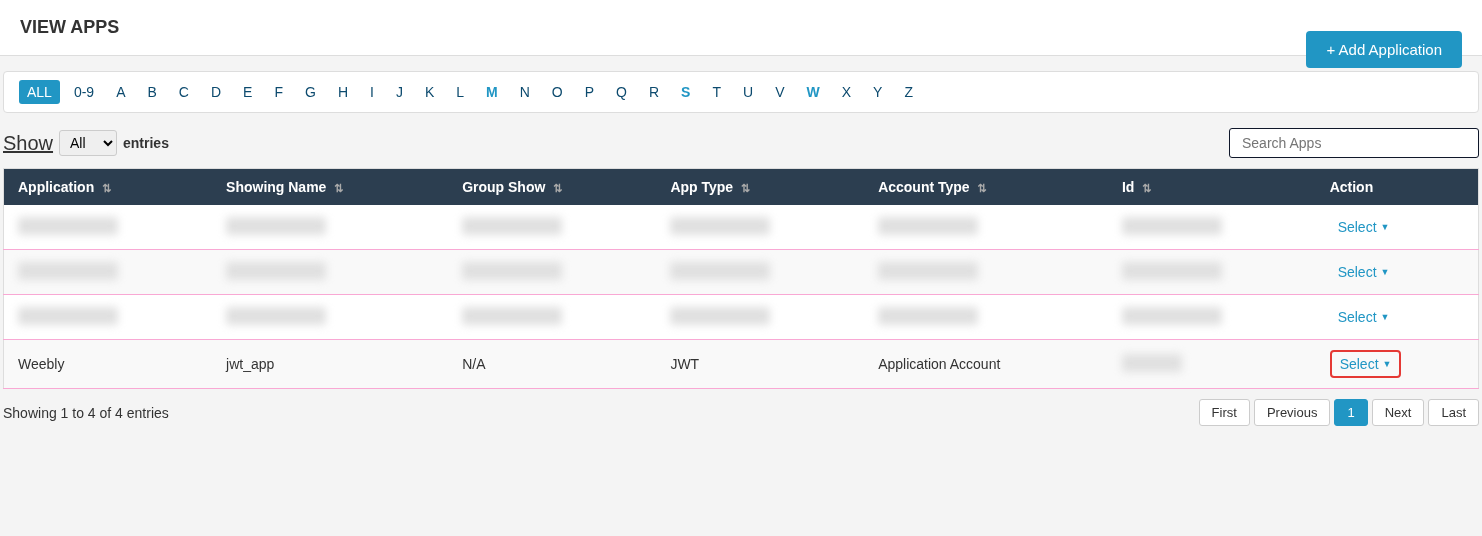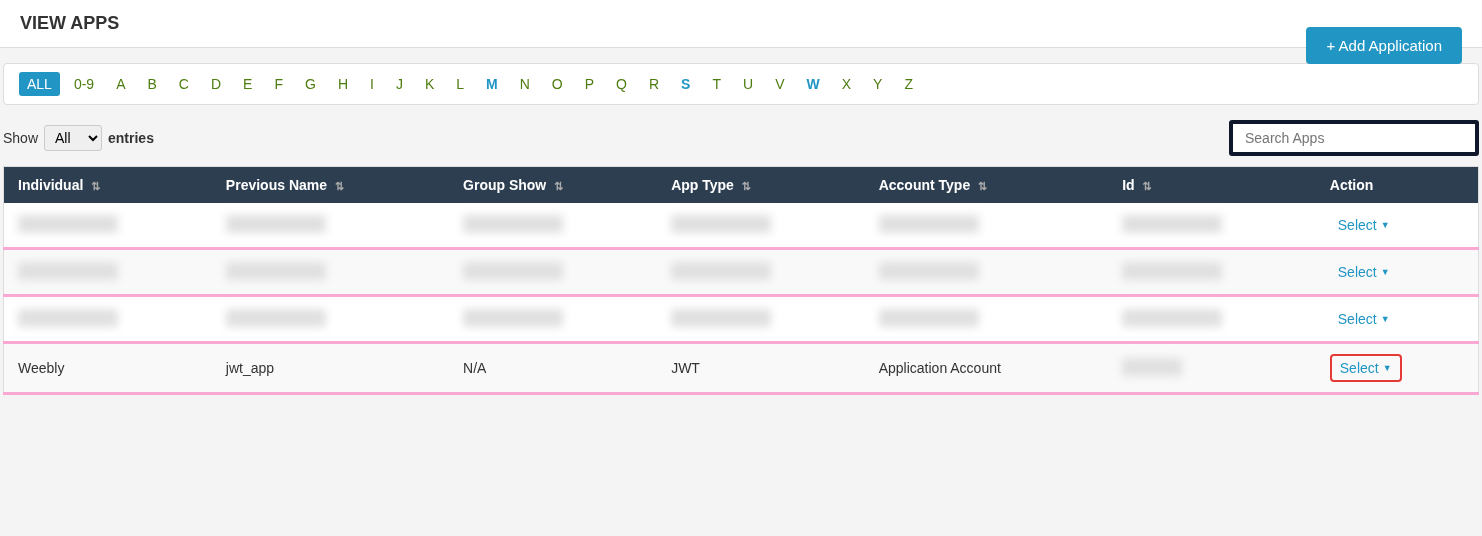--- a/index.html
+++ b/index.html
@@ -5,21 +5,21 @@
     * { box-sizing: border-box; margin: 0; padding: 0; font-family: Arial, sans-serif; }
     body { background: #f4f4f4; font-size: 14px; color: #333; }
 
     .header-bar {
       background: #fff;
       border-bottom: 1px solid #ddd;
       padding: 10px 20px;
       display: flex;
       align-items: center;
       justify-content: space-between;
-      height: 48px;
+      height: 56px;
     }
     .header-title {
       font-size: 18px;
       font-weight: bold;
       color: #333;
     }
     .add-app-btn {
       background: #2196c4;
       color: #fff;
       border: none;
@@ -47,21 +47,21 @@
       align-items: center;
       flex-wrap: wrap;
       margin-bottom: 15px;
     }
     .alpha-btn {
       padding: 4px 8px;
       border: none;
       background: none;
       cursor: pointer;
       font-size: 14px;
-      color: #4d7c0f;
+      color: #0c4a6e;
       border-radius: 3px;
     }
     .alpha-btn.active {
       background: #2196c4;
       color: #fff;
       border-radius: 3px;
     }
     .alpha-btn.bold-letter {
       font-weight: bold;
       color: #2196c4;
@@ -71,31 +71,31 @@
       display: flex;
       align-items: center;
       justify-content: space-between;
       margin-bottom: 10px;
     }
     .show-entries {
       display: flex;
       align-items: center;
       gap: 6px;
     }
-    .show-entries label { font-size: 14px; }
+    .show-entries label { font-size: 20px; text-decoration: underline; }
     .show-entries select {
       border: 1px solid #ccc;
       border-radius: 3px;
       padding: 3px 6px;
       font-size: 14px;
     }
     .entries-text { font-size: 14px; font-weight: bold; }
 
     .search-input {
-      border: 4px solid #0f172a;
+      border: 1px solid #0f172a;
       border-radius: 3px;
       padding: 6px 12px;
       font-size: 14px;
       width: 250px;
       color: #999;
     }
 
     .data-table {
       width: 100%;
       border-collapse: collapse;
@@ -113,21 +113,21 @@
       font-weight: 600;
       white-space: nowrap;
     }
     .data-table thead th .sort-icon {
       display: inline-block;
       margin-left: 4px;
       font-size: 11px;
       color: #aaa;
     }
     .data-table tbody tr {
-      border-bottom: 3px solid #f9a8d4;
+      border-bottom: 1px solid #f9a8d4;
     }
     .data-table tbody tr:nth-child(even) { background: #f9f9f9; }
     .data-table tbody tr:nth-child(odd) { background: #fff; }
     .data-table tbody td {
       padding: 10px 14px;
       font-size: 14px;
     }
     .blurred-cell {
       background: #e0e0e0;
       border-radius: 3px;
@@ -240,25 +240,25 @@
       <span class="entries-text">entries</span>
     </div>
     <input class="search-input" type="text" placeholder="Search Apps" style="">
   </div>
 
   <div class="relative-wrapper">
     <table class="data-table">
       <thead>
         <tr>
           <th>
-            <span>Individual</span>
-            <span class="sort-icon">⇅</span>
-          </th>
-          <th>
-            <span>Previous Name</span>
+            <span>Application</span>
+            <span class="sort-icon">⇅</span>
+          </th>
+          <th>
+            <span>Showing Name</span>
             <span class="sort-icon">⇅</span>
           </th>
           <th>
             <span>Group Show</span>
             <span class="sort-icon">⇅</span>
           </th>
           <th>
             <span>App Type</span>
             <span class="sort-icon">⇅</span>
           </th>
@@ -346,13 +346,23 @@
               <span>Select</span>
               <span class="chevron-down-icon" style="font-size:9px;">▼</span>
             </button>
           </td>
         </tr>
       </tbody>
     </table>
 
   </div>
 
+  <div class="table-footer">
+    <span>Showing 1 to 4 of 4 entries</span>
+    <div class="pagination">
+      <button class="page-btn">First</button>
+      <button class="page-btn">Previous</button>
+      <button class="page-btn active">1</button>
+      <button class="page-btn">Next</button>
+      <button class="page-btn">Last</button>
+    </div>
+  </div>
 </div>
 
 </body></html>

